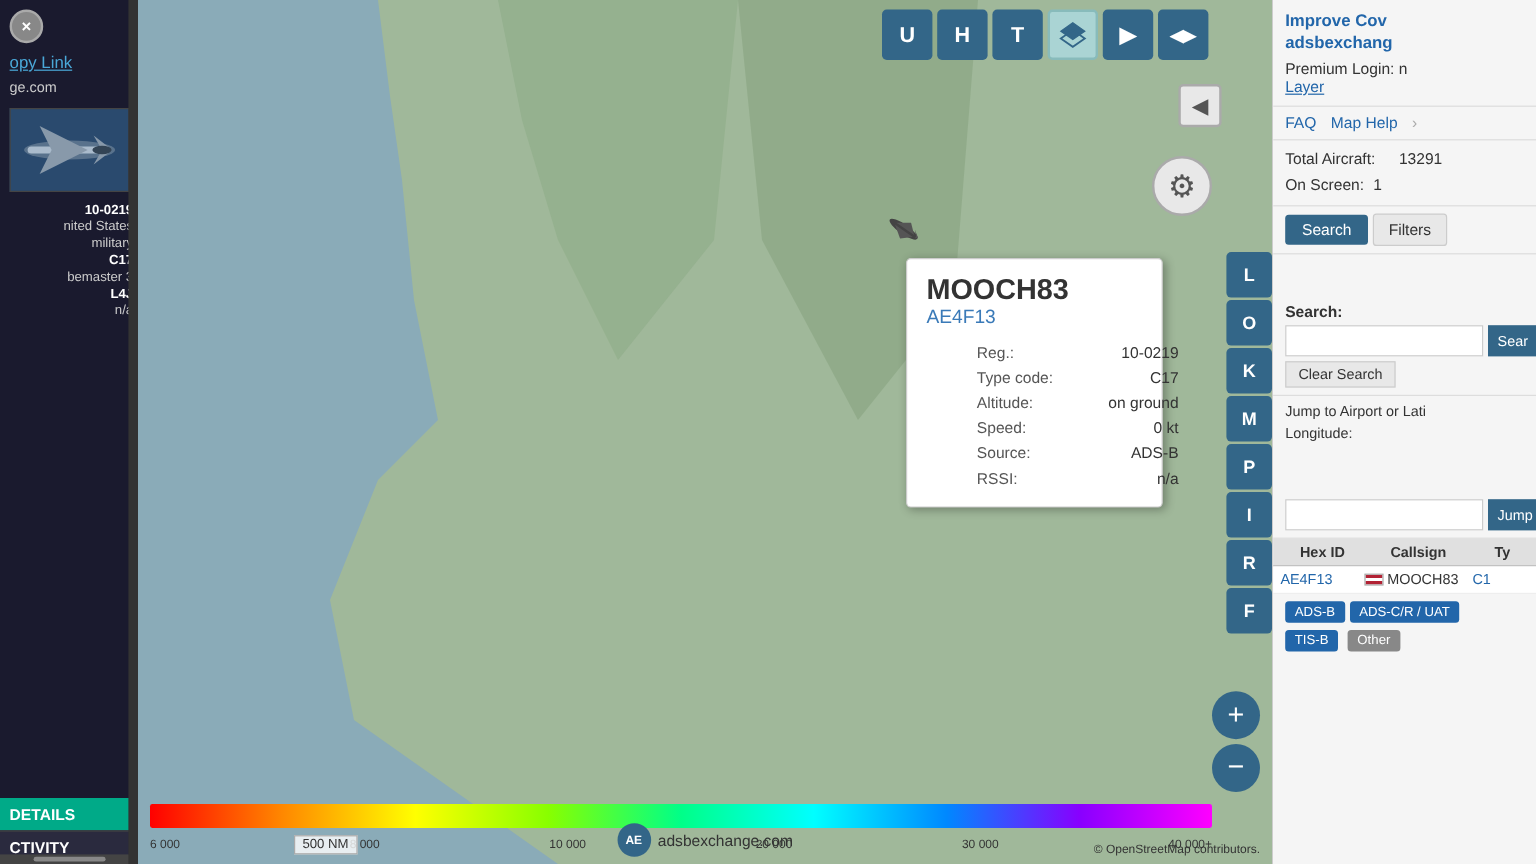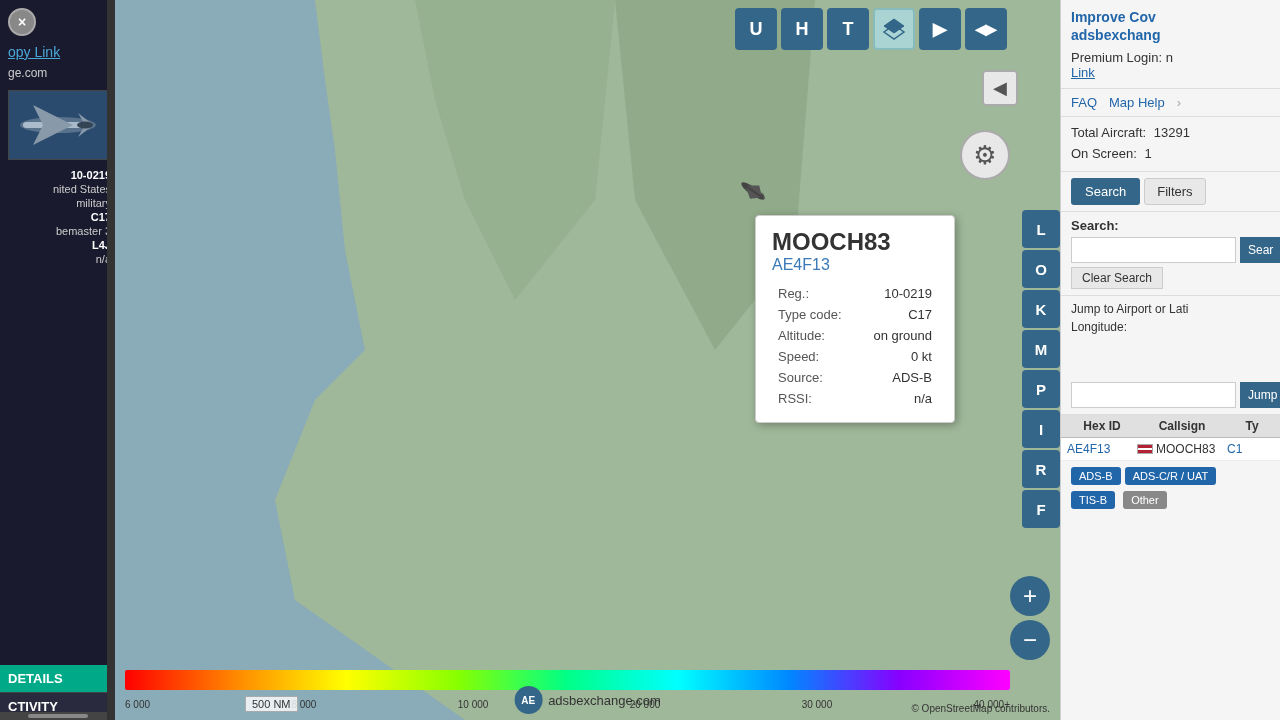--- a/index.html
+++ b/index.html
@@ -152,20 +152,21 @@
 
     .popup-hex {
       font-size: 16px;
       color: #3a7ab8;
       margin-bottom: 8px;
     }
 
     .popup-table {
       width: 100%;
       font-size: 13px;
+      margin-left: 36px;
     }
 
     .popup-table td {
       padding: 2px 4px;
     }
 
     .popup-table td:first-child {
       color: #555;
     }
 
@@ -425,20 +426,21 @@
       font-size: 13px;
       color: #333;
       line-height: 1.6;
     }
 
     .search-filter-btns {
       display: flex;
       gap: 4px;
       padding: 6px 10px;
       border-bottom: 1px solid #ddd;
+      align-items: center;
     }
 
     .search-btn-active {
       background: #336688;
       color: white;
       border: none;
       padding: 5px 14px;
       font-size: 13px;
       cursor: pointer;
       border-radius: 3px;
@@ -457,20 +459,21 @@
     .search-section {
       padding: 6px 10px;
       border-bottom: 1px solid #ddd;
     }
 
     .search-label {
       font-size: 13px;
       font-weight: bold;
       color: #333;
       margin-bottom: 4px;
+      margin-top: 34px;
     }
 
     .search-input-row {
       display: flex;
       gap: 4px;
       margin-bottom: 4px;
     }
 
     .search-input {
       flex: 1;
@@ -757,34 +760,34 @@
 </div>
 
 <div id="right-panel">
   <div class="right-header">
     <div class="improve-cov">
       <span>Improve Cov</span><br>
       <span>adsbexchang</span>
     </div>
     <div class="premium-login">
       <span>Premium Login: n</span><br>
-      <span class="layer-link">Link</span>
+      <span class="layer-link">Layer</span>
     </div>
   </div>
 
   <div class="right-nav">
     <a href="#">FAQ</a>
     <a href="#">Map Help</a>
     <span style="color:#aaa;font-size:13px;">›</span>
   </div>
 
   <div class="stats-section">
     <div class="stat-line">
       <span>Total Aircraft:</span>
-      <span style="margin-left:4px;">13291</span>
+      <span style="margin-left:16px;">13291</span>
     </div>
     <div class="stat-line">
       <span>On Screen:</span>
       <span style="margin-left:4px;">1</span>
     </div>
   </div>
 
   <div class="search-filter-btns">
     <button class="search-btn-active">Search</button>
     <button class="filter-btn">Filters</button>

